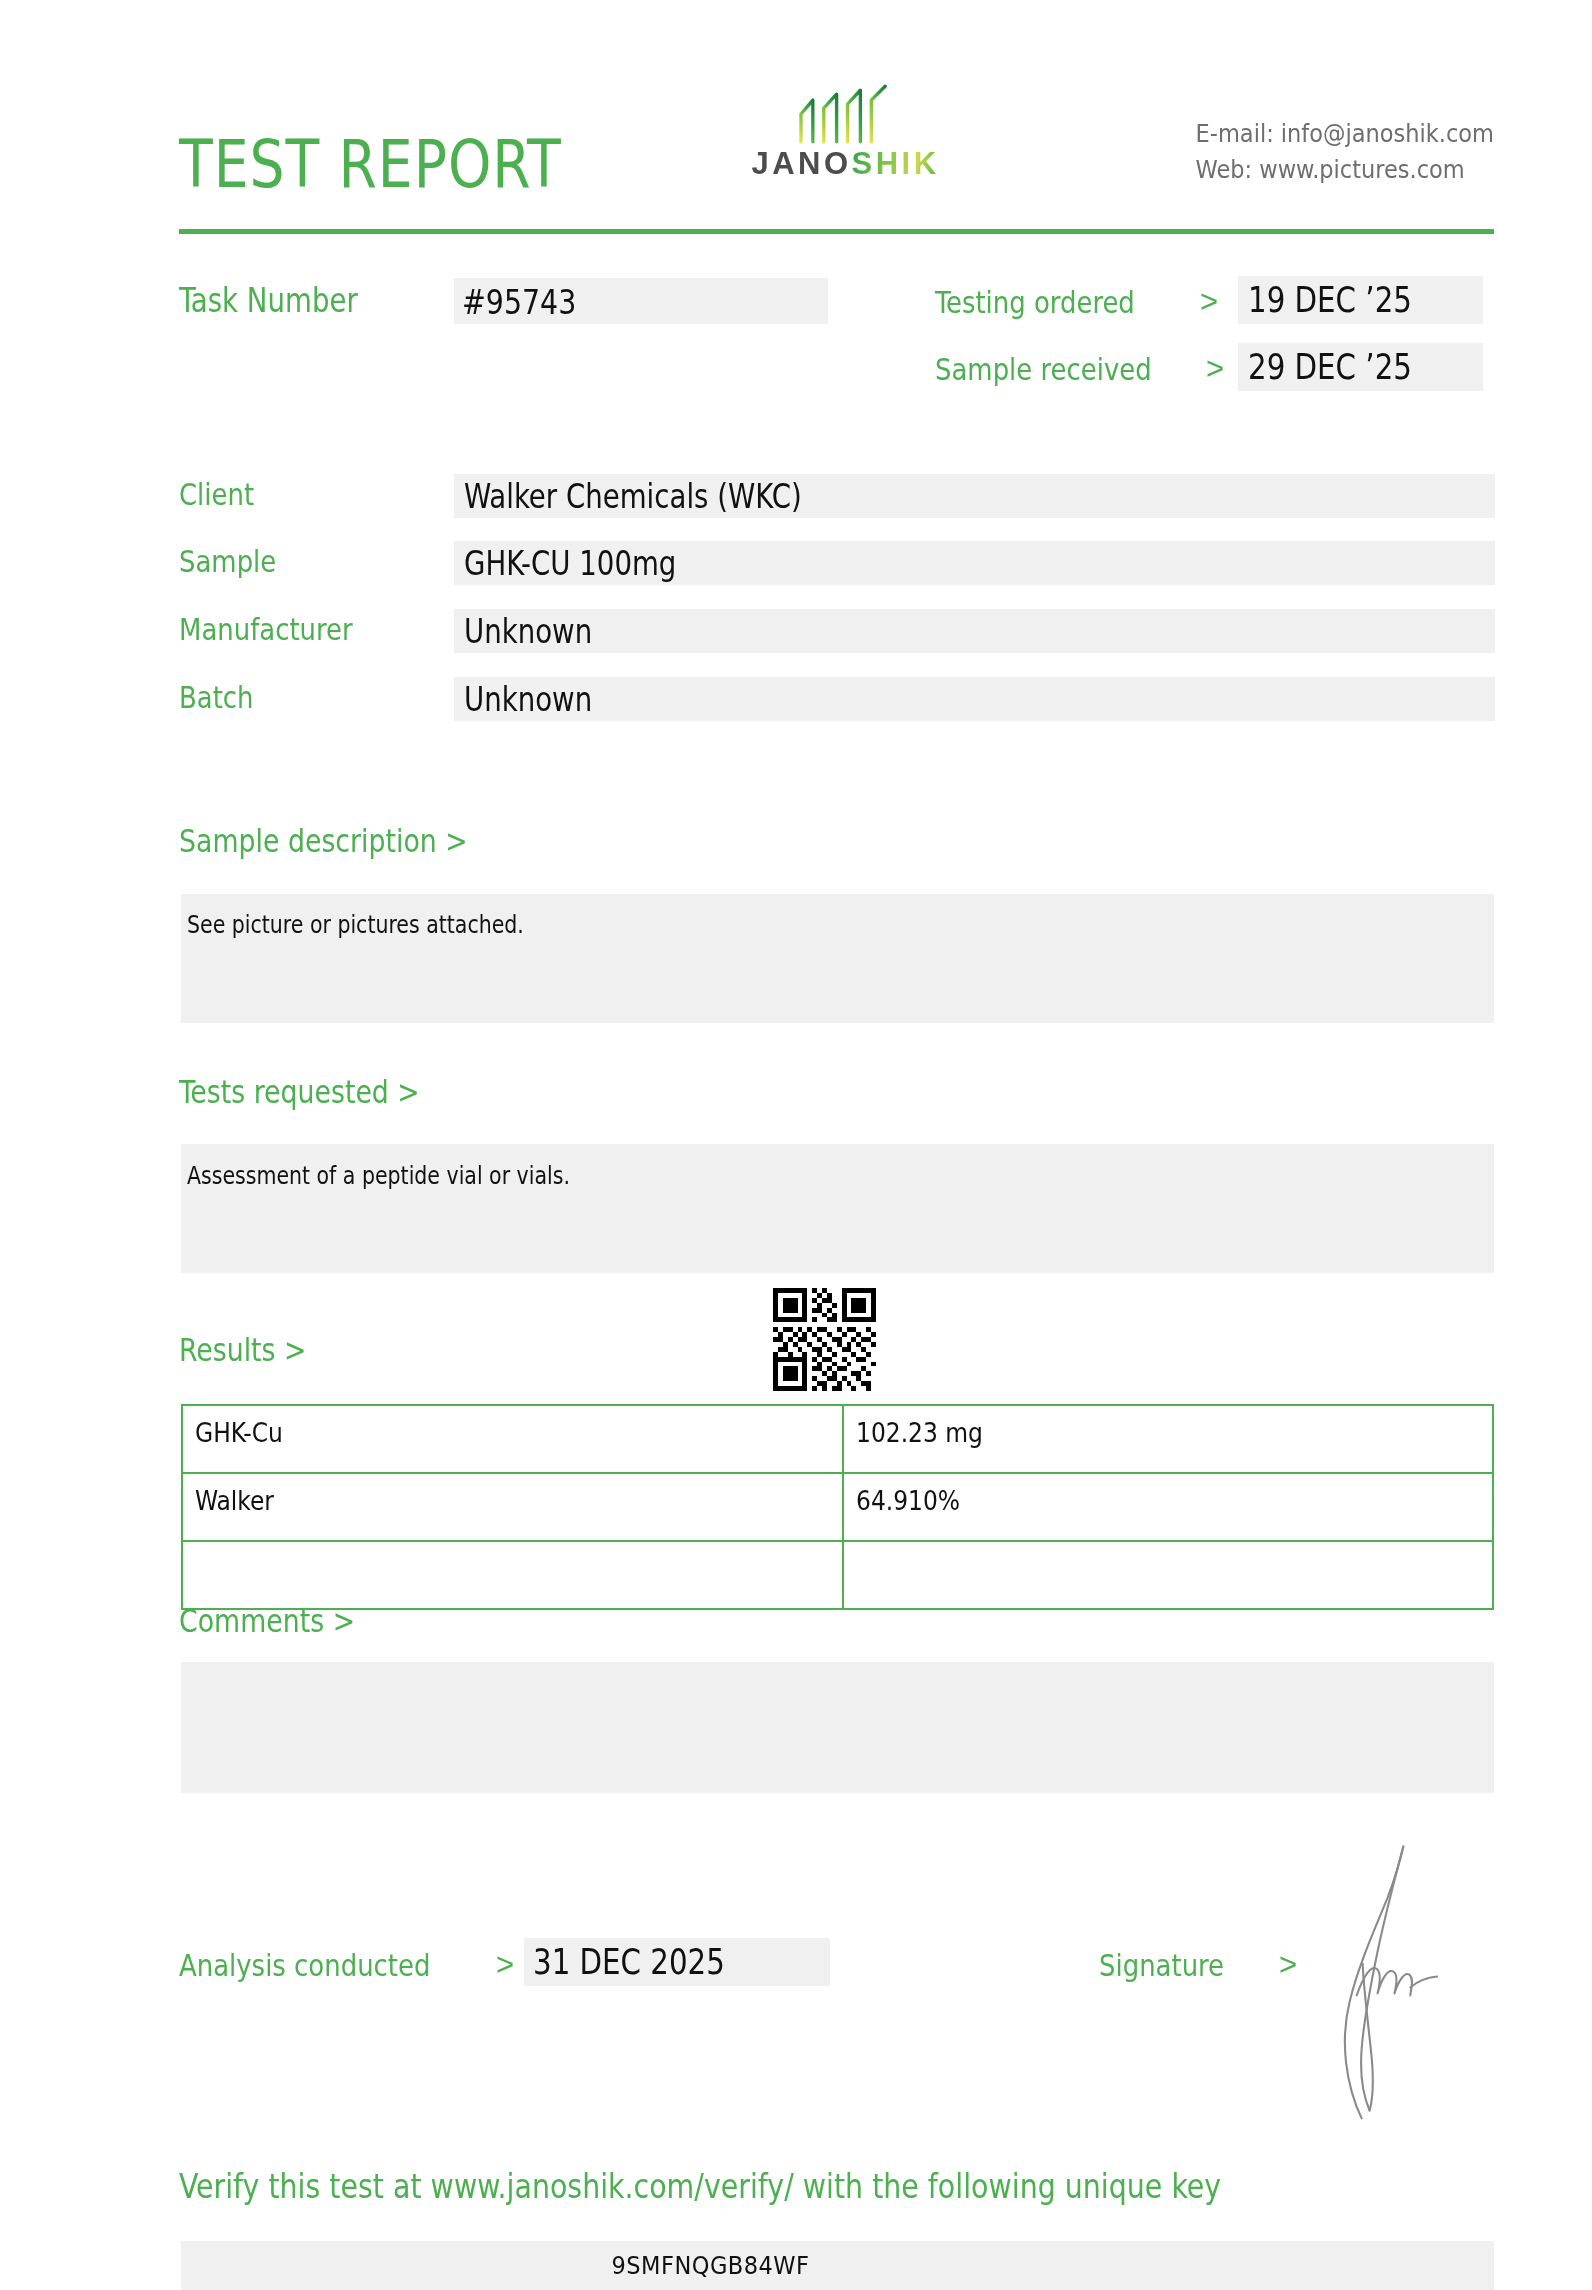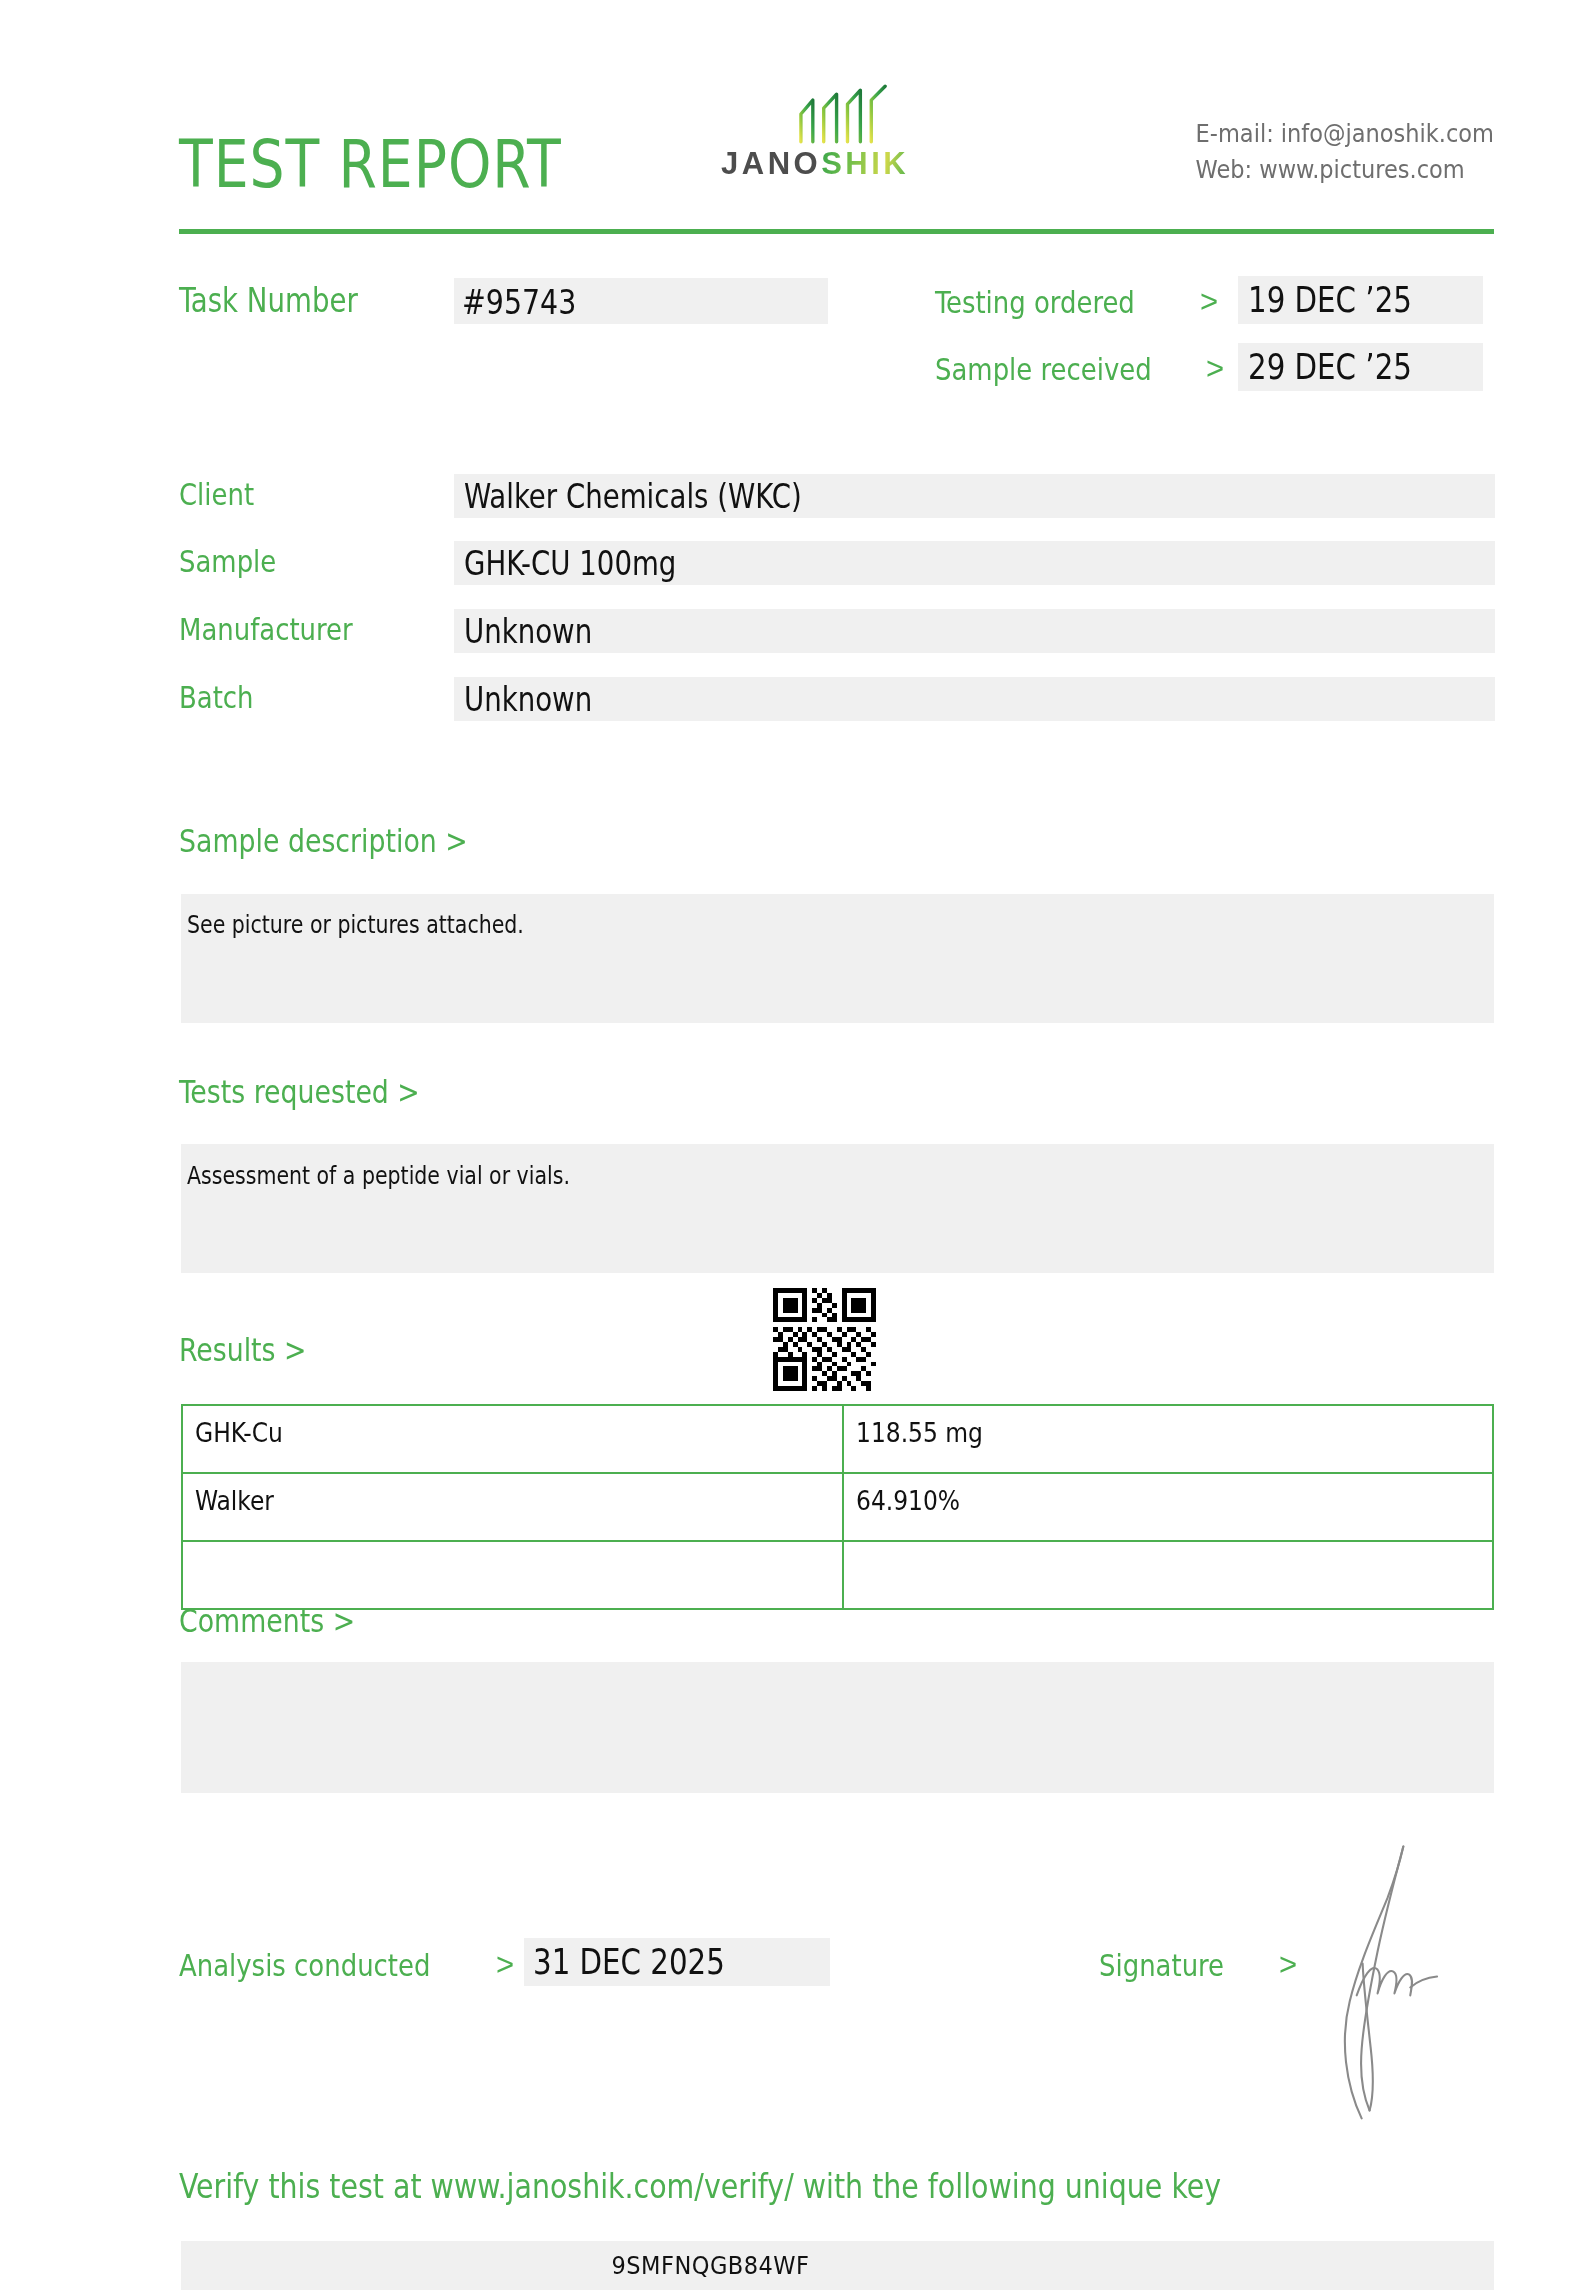--- a/index.html
+++ b/index.html
@@ -39,21 +39,21 @@
     font-family: "DejaVu Sans Condensed", "Liberation Sans Narrow", "Liberation Sans", sans-serif;
     transform: scaleX(0.92);
     transform-origin: left center;
     line-height: 1;
     white-space: nowrap;
   }
   .logo {
     position: absolute;
     left: 542px; top: 24px;
     width: 249px;
-    text-align: left;
+    text-align: center;
   }
   .logo-mark {
     width: 109px;
     height: 62px;
     margin: 0 auto;
     display: block;
   }
   .logo-word {
     font-size: 31px;
     font-weight: bold;
@@ -470,21 +470,21 @@
       <rect x="19" y="20" width="1" height="1"></rect>
     </g>
   </svg>
 
   <div class="sec-title lbl" style="top:1331px">Results &gt;</div>
 
   <table class="results-table">
     <tbody>
         <tr>
       <td class="c1">GHK-Cu</td>
-      <td>118.55 mg</td>
+      <td>102.23 mg</td>
     </tr>
     <tr>
       <td class="c1">Walker</td>
       <td>64.910%</td>
     </tr>
     <tr>
       <td class="c1"></td>
       <td></td>
     </tr>
   </tbody>

